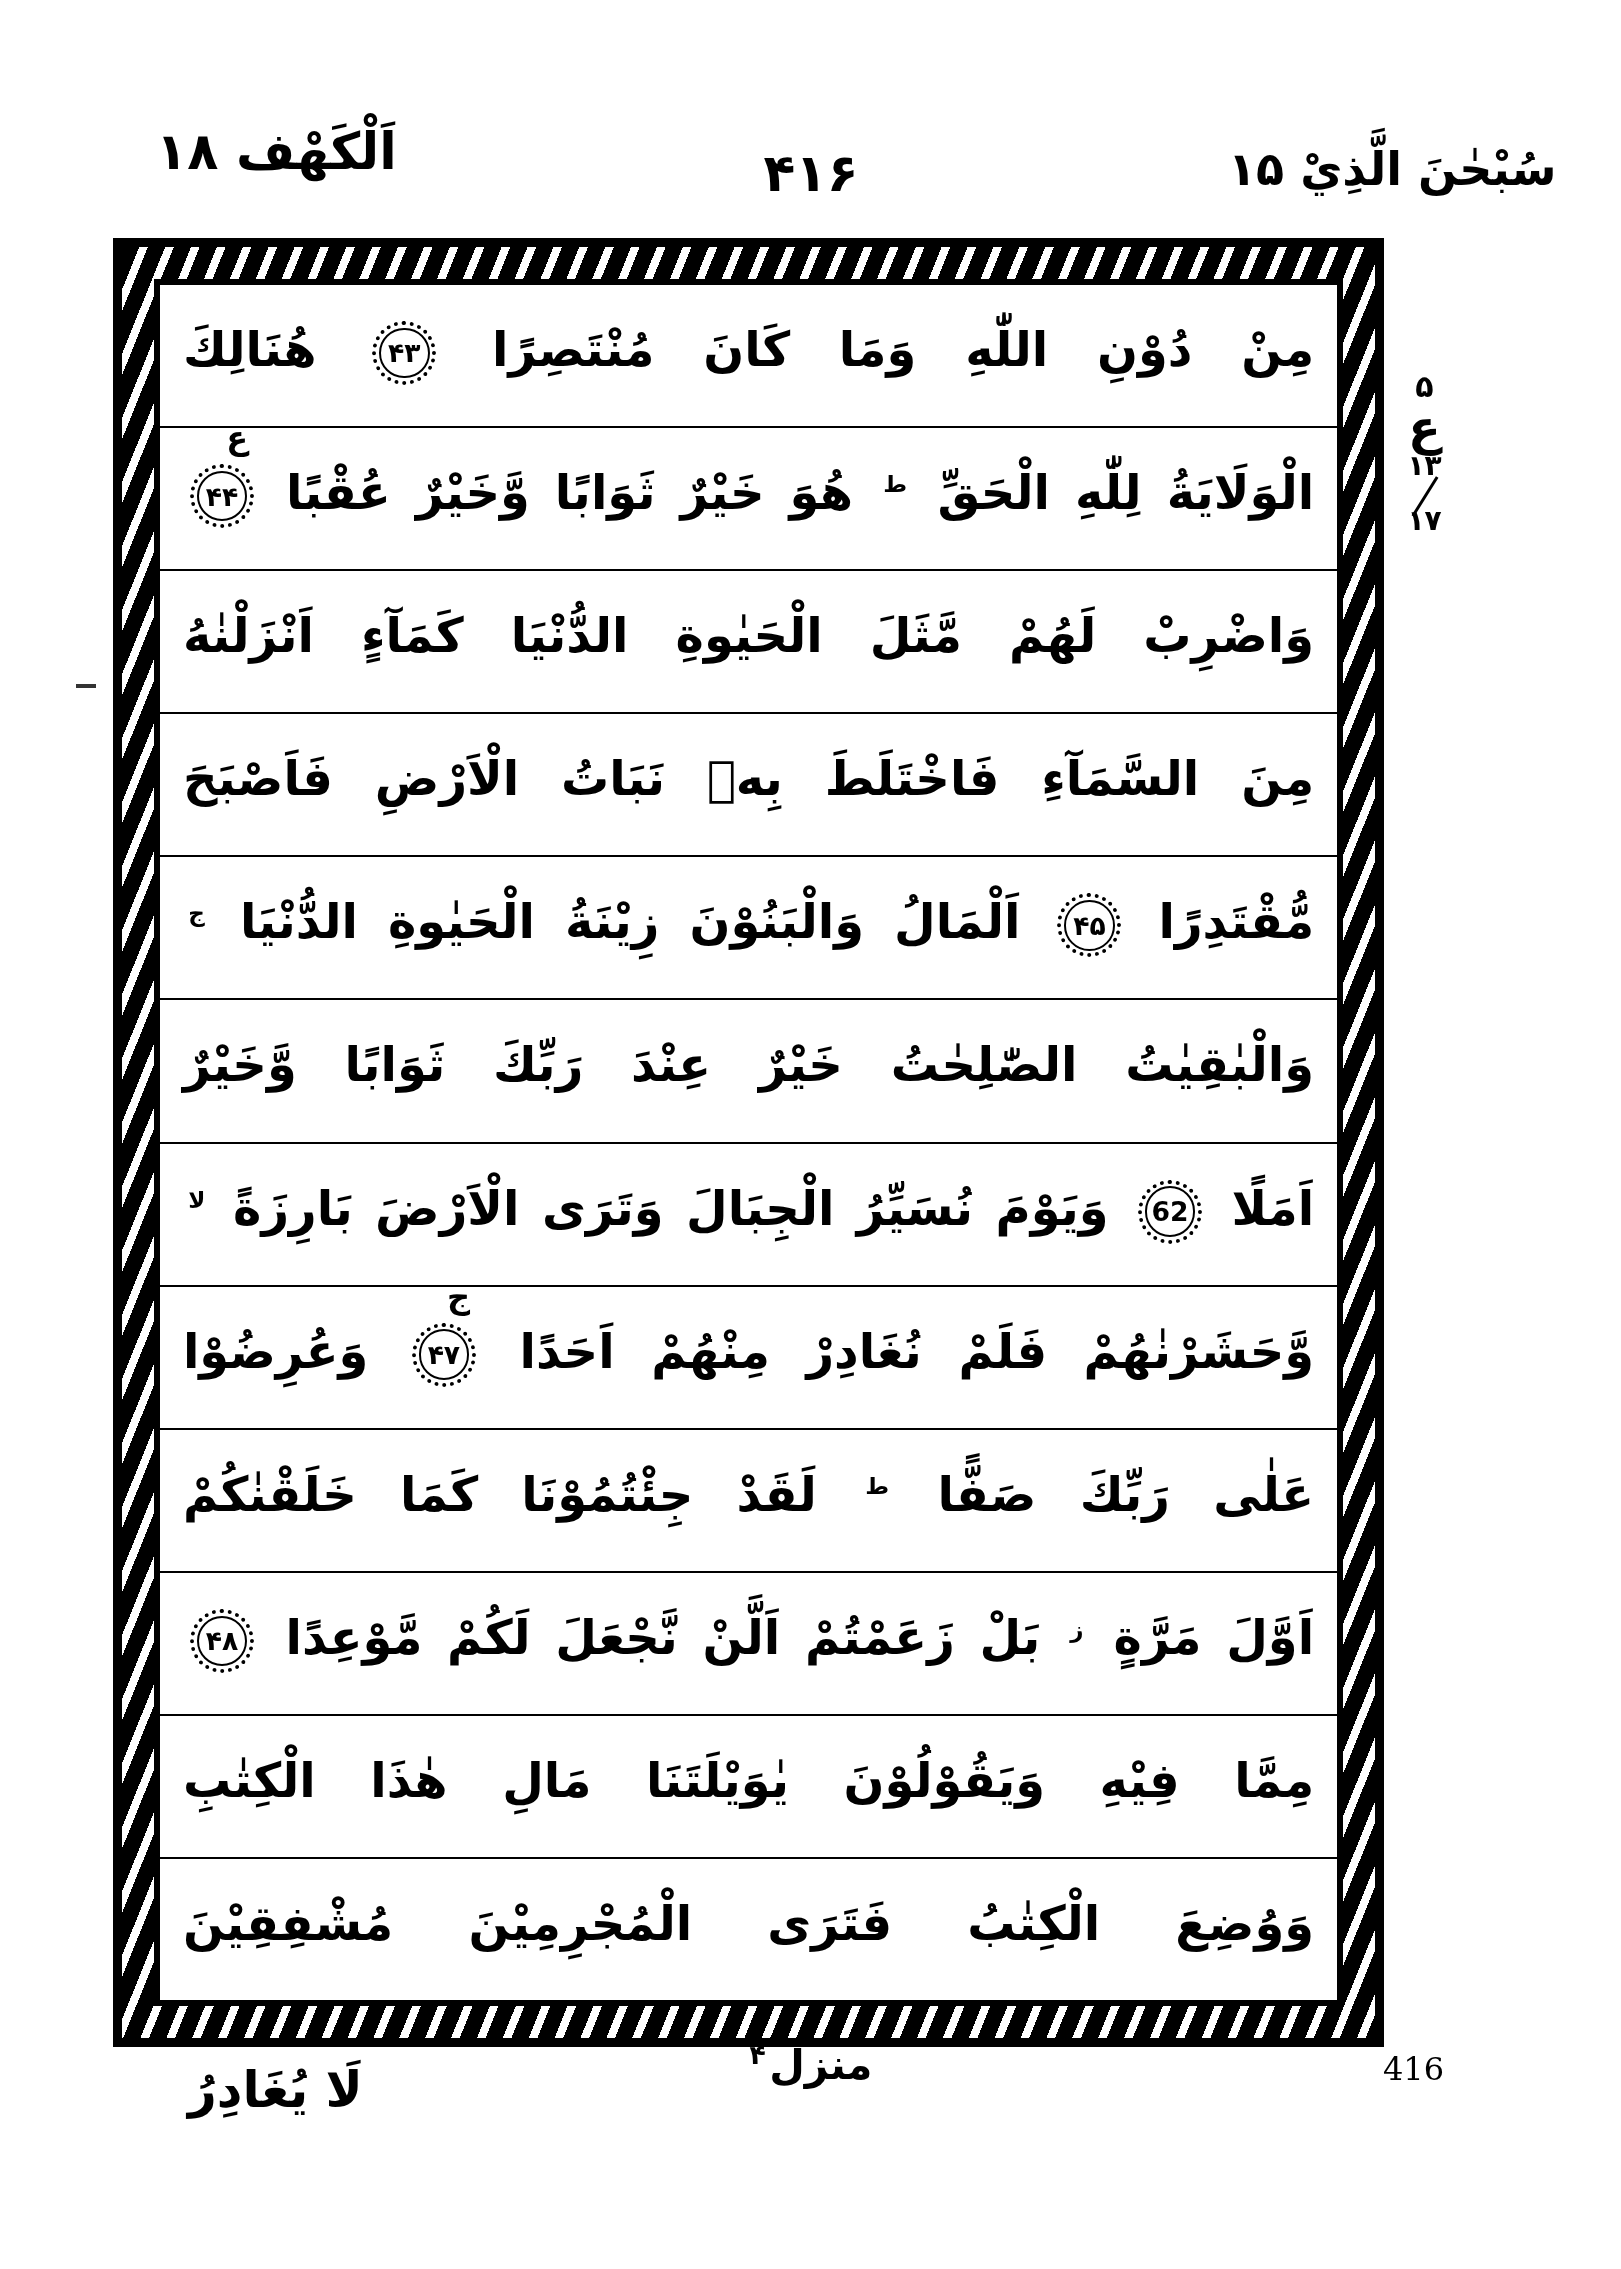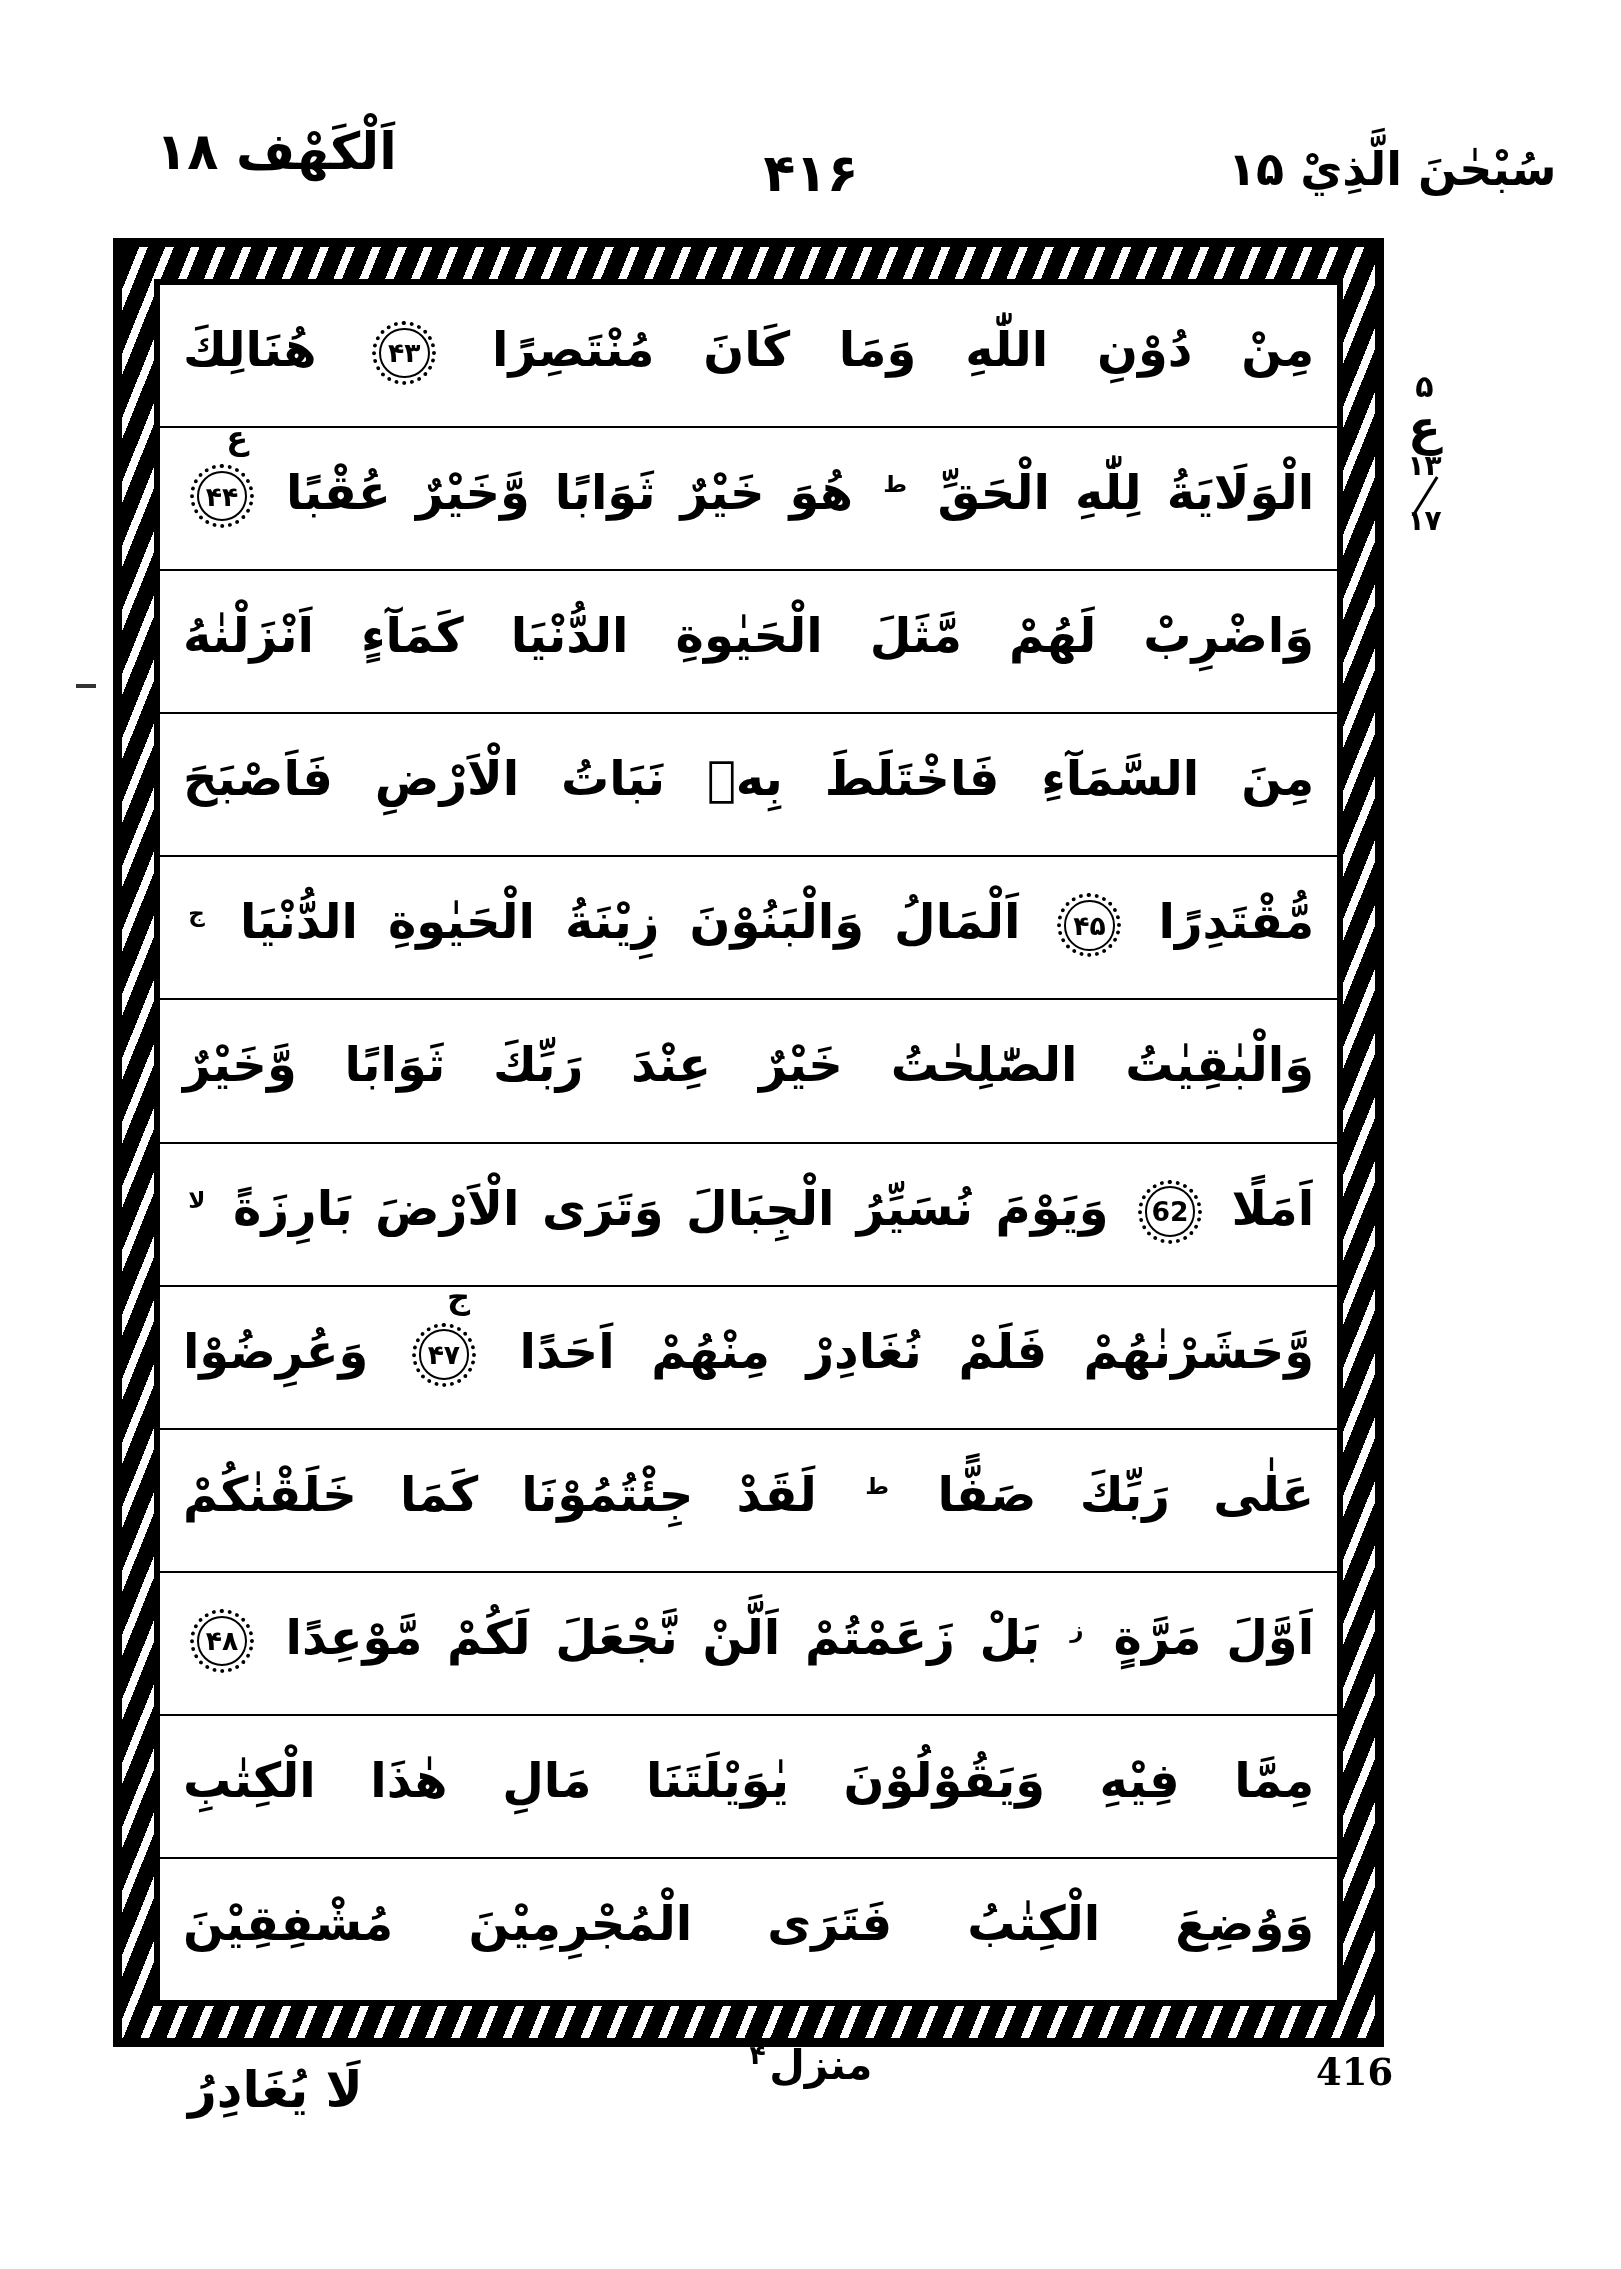--- a/index.html
+++ b/index.html
@@ -93,23 +93,23 @@
     transform:rotate(-58deg); margin:14px auto 8.9px auto;
   }
   .ruku-stack .r-bot { font-size:28px; line-height:1.0; }
 
   
   .ftr { position:absolute; font-weight:bold; direction:rtl; white-space:nowrap; }
   .ftr-catchword { left:188px; top:2061px; font-size:50px; }
   .ftr-manzil { left:50%; top:2039px; transform:translateX(-50%); font-size:41px; }
   .ftr-manzil .mnum { font-size:26.6px; vertical-align:super; margin-right:3.5px; }
   .ftr-pagenum {
-    left:1316px; top:2050px;
-    font-family:"DejaVu Serif", serif; font-weight:bold;
-    font-size:37px; direction:ltr;
+    left:1383px; top:2050px;
+    font-family:"DejaVu Serif", serif; font-weight:normal;
+    font-size:32px; direction:ltr;
   }
 
   
   .scan-dash {
     position:absolute; left:76px; top:684px;
     width:19.5px; height:3.5px; background:#333;
   }
 </style>
 </head>
 <body>

